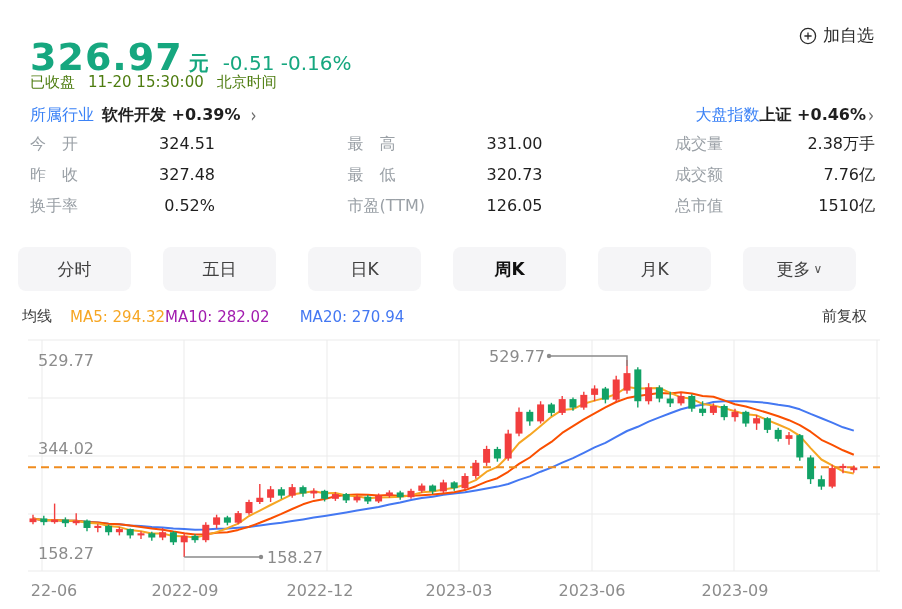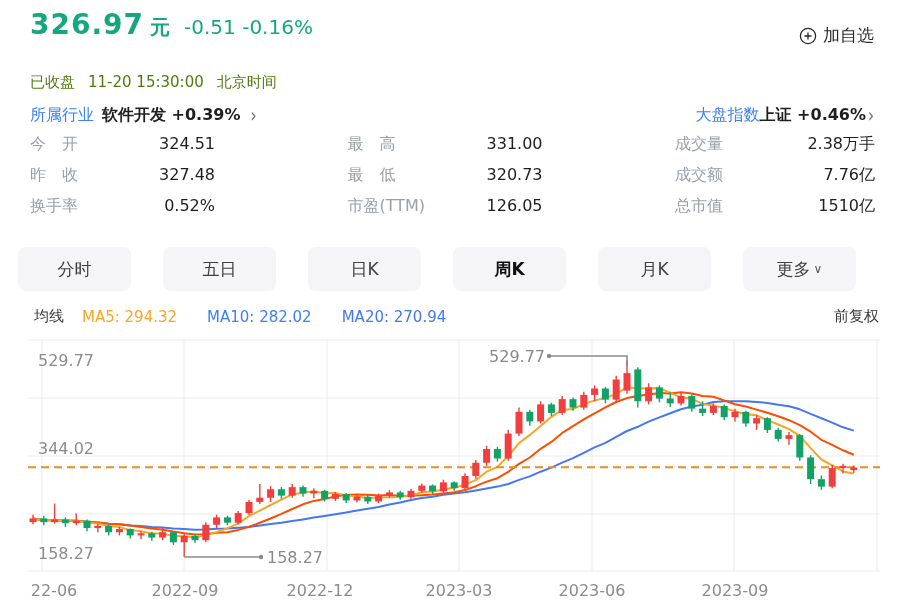--- a/index.html
+++ b/index.html
@@ -5,21 +5,21 @@
   * { margin:0; padding:0; box-sizing:border-box; }
   html,body { background:#fff; }
   .page { position:relative; width:902px; height:609px; background:#fff; overflow:hidden;
           font-family:"DejaVu Sans","Liberation Sans",sans-serif; }
   .green { color:#16a77f; }
   .red { color:#f23e3e; }
   .gray { color:#3b82f6; }
 
   
   .price-row { position:absolute; top:8px; left:30px; display:flex; align-items:baseline; }
-  .price-big { font-size:28px; font-weight:700; color:#16a77f; letter-spacing:1px; }
+  .price-big { font-size:38px; font-weight:700; color:#16a77f; letter-spacing:1px;margin-top:27px; }
   .price-unit { font-size:20px; font-weight:700; color:#16a77f; margin-left:6px; }
   .price-chg { font-size:20px; color:#16a77f; margin-left:14px; }
   .add-watch { position:absolute; top:24px; right:28px; display:flex; align-items:center; gap:6px;
                font-size:17px; color:#2b2b2b; cursor:pointer; }
   .status-row { position:absolute; top:73px; left:30px; font-size:15px; color:#4d7c0f;
                 display:flex; gap:13px; }
   .industry-row { position:absolute; top:105px; left:30px; font-size:16px; display:flex; gap:8px; align-items:center; }
   .index-row { position:absolute; top:105px; right:28px; font-size:16px; display:flex; align-items:center; }
   .semibold { font-weight:700; color:#1f1f1f; }
   .chev { color:#6e6e6e; font-size:15px; transform:scaleY(1.25); display:inline-block; margin-left:2px; }
@@ -34,24 +34,24 @@
 
   
   .tabs { position:absolute; top:247px; left:18px; width:838px; display:flex; justify-content:space-between;gap:32px; }
   .tab { width:115px; height:44px; background:#f5f5f7; border:none; border-radius:8px;
          font-size:17px; color:#404040; font-family:inherit; cursor:pointer;
          display:flex; align-items:center; justify-content:center; gap:3px; }
   .tab.active { color:#0f0f0f; font-weight:700; }
   .tab .chev-down { font-size:12px; color:#555; }
 
   
-  .ma-bar { position:absolute; top:307px; left:34px; width:845px; display:flex; align-items:center; font-size:15px; }
+  .ma-bar { position:absolute; top:307px; left:22px; width:845px; display:flex; align-items:center; font-size:15px; }
   .ma-title { color:#3c3c3c; }
   .ma5 { color:#f6a623; margin-left:18px; }
-  .ma10 { color:#3b82f6; margin-left:30px; }
+  .ma10 { color:#a21caf; }
   .ma20 { color:#4478f2; margin-left:30px; }
   .adjust { margin-left:auto; color:#3c3c3c; cursor:pointer; }
 
   .chart-wrap { position:absolute; top:335px; left:0; width:902px; height:274px; }
 </style>
 </head>
 <body>
 
 <div class="page">
 

